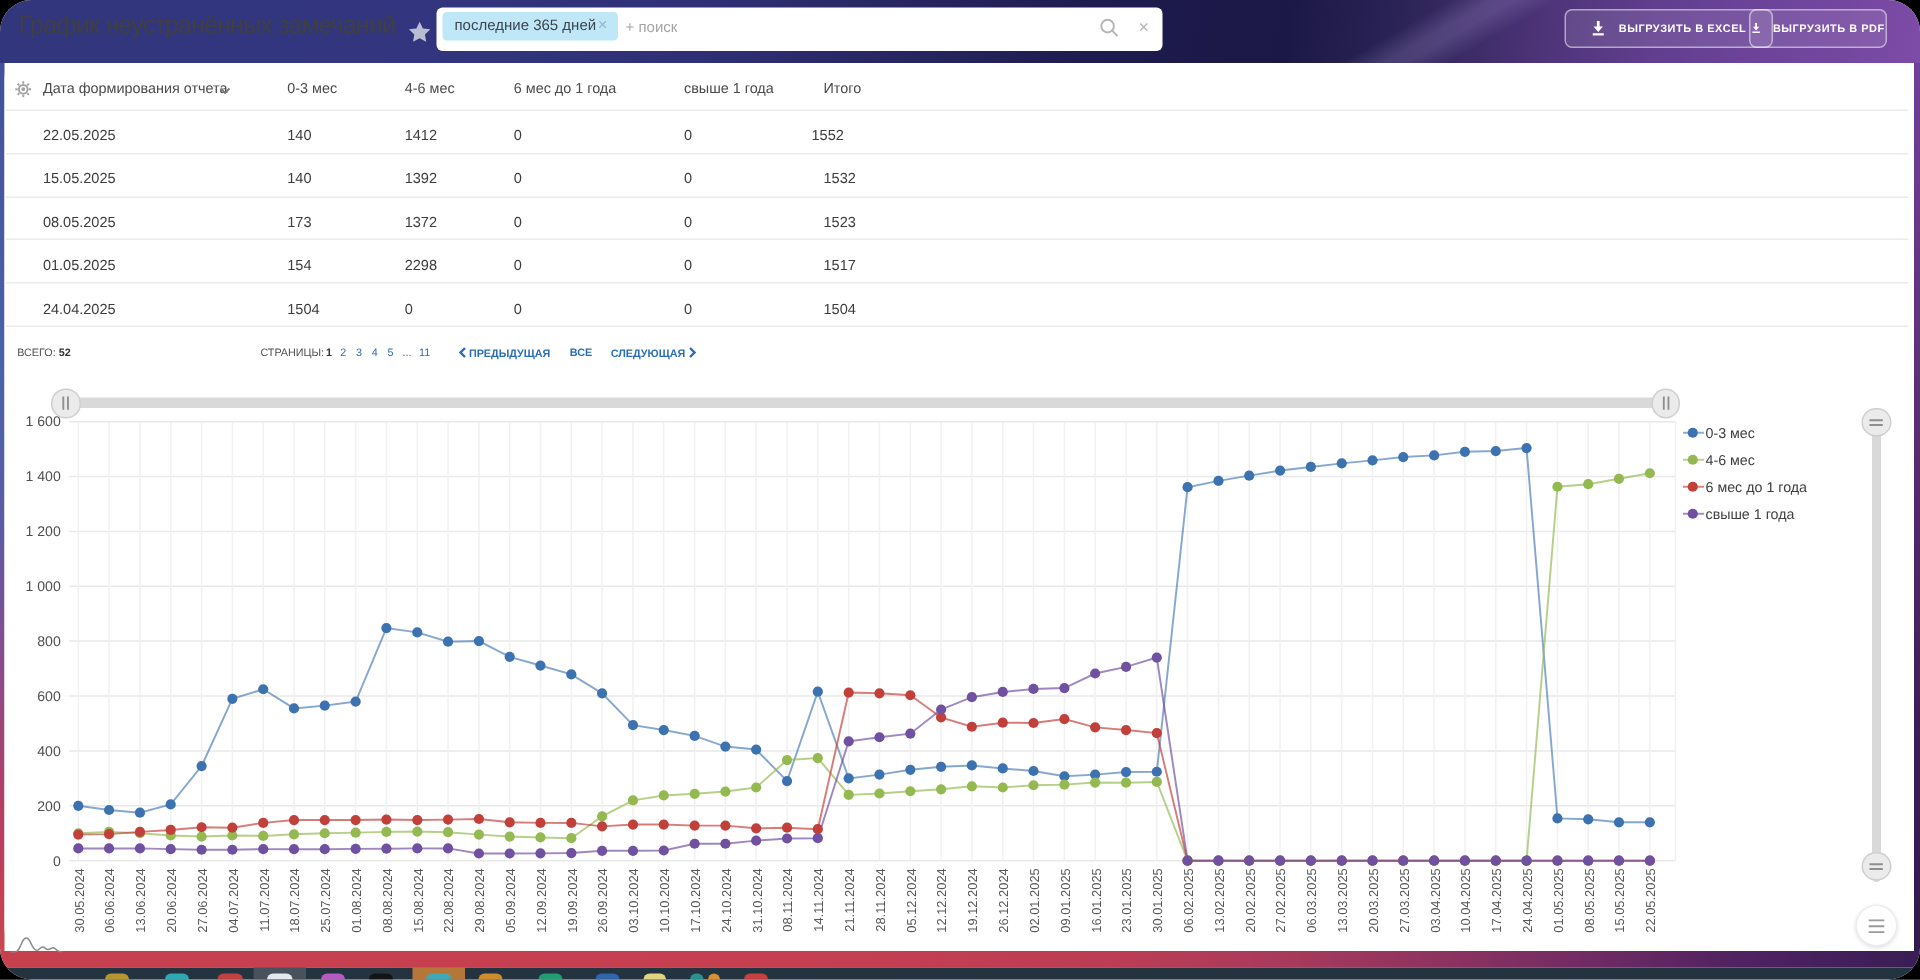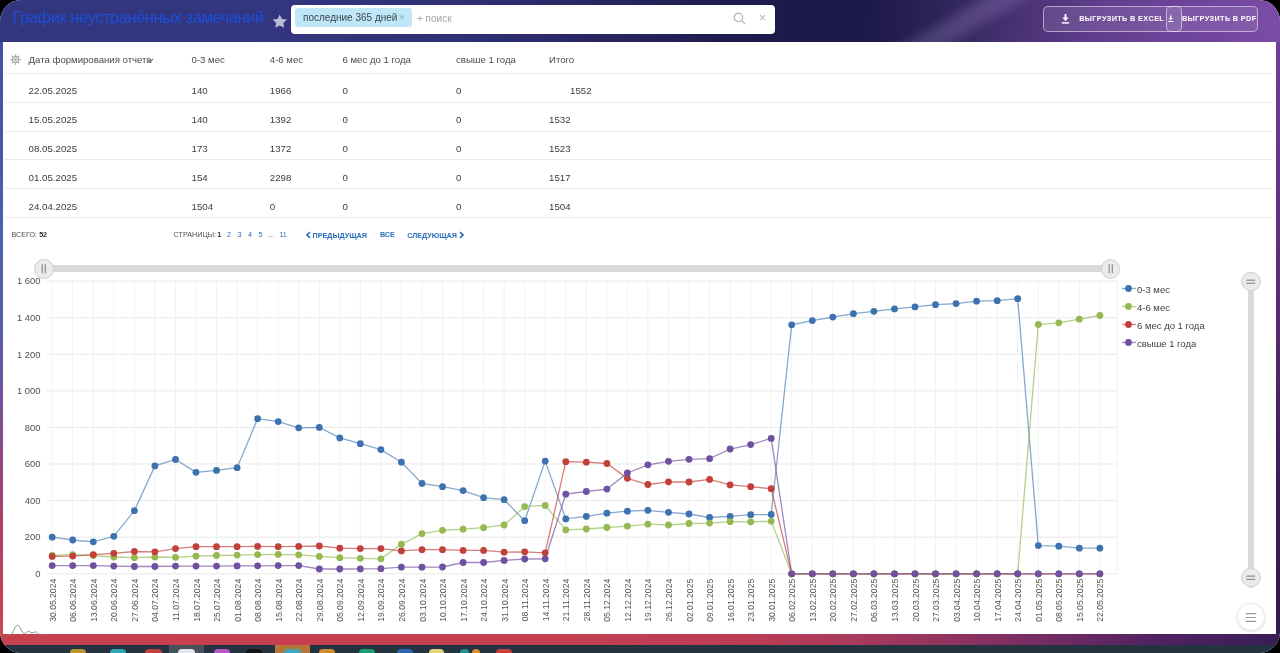--- a/index.html
+++ b/index.html
@@ -5,21 +5,21 @@
 html,body{width:1280px;height:653px;background:#000;font-family:"Liberation Sans",sans-serif;overflow:hidden}
 .screen{position:absolute;inset:0;border-radius:21px;overflow:hidden;background:#fff}
 .wl{position:absolute;left:0;top:42px;width:3px;height:592px;background:linear-gradient(180deg,#44509c 0%,#4a63a8 35%,#5c5aa6 52%,#8a4a8c 68%,#b04067 82%,#c43f55 93%,#c64950 100%)}
 .wr{position:absolute;right:0;top:42px;width:4.5px;height:592px;background:linear-gradient(180deg,#6f3f9a 0%,#5c2d74 40%,#3c1d56 75%,#311a4e 100%)}
 .wb{position:absolute;left:0;top:634px;width:1280px;height:11px;background:linear-gradient(90deg,#c7404e 0%,#c53f51 42%,#bc3d54 58%,#a83a5c 67%,#8a3260 76%,#6f2b64 83%,#522261 90%,#45205c 95%,#3a1d55 100%)}
 .taskbar{position:absolute;left:0;top:644.8px;width:1280px;height:8.2px;background:#243340}
 .panel{position:absolute;left:3px;top:42px;width:1272.5px;height:592px;background:#fff;border-radius:10px 10px 14px 14px}
 .topbar{position:absolute;left:0;top:0;width:1280px;height:42px;
  background:linear-gradient(97deg,#32367d 0%,#33367f 20%,#2f3076 36%,#272661 47%,#1e1b4e 57%,#1b1847 67%,#2c2457 73%,#4c3377 80%,#613e8e 86%,#6c4399 91%,#74479f 96%,#7d4ca6 100%)}
 .streak{position:absolute;left:950px;top:-60px;width:36px;height:160px;transform:rotate(60deg);background:linear-gradient(90deg,rgba(215,195,255,0),rgba(215,195,255,0.17) 40%,rgba(215,195,255,0.17) 60%,rgba(215,195,255,0))}
-.title{position:absolute;left:12.5px;top:8.4px;font-size:16.5px;letter-spacing:-0.45px;color:#1d4ed8}
+.title{position:absolute;left:12.5px;top:8.4px;font-size:16.5px;letter-spacing:-0.45px;color:#404040}
 .sbox{position:absolute;left:291px;top:4.7px;width:484px;height:29px;background:#fff;border-radius:4px}
 .chip{position:absolute;left:4px;top:3.4px;width:117px;height:19.4px;background:#c0e7f7;border-radius:3px;font-size:10px;color:#3a454d;line-height:19.4px;padding-left:8px}
 .chipx{position:absolute;right:7px;top:0;color:#8bb9cf;font-size:11px}
 .searchph{position:absolute;left:126px;top:8px;font-size:10px;color:#a5a5a5}
 .btn{position:absolute;top:6px;height:25.7px;border:1.3px solid rgba(255,255,255,0.5);border-radius:5px;background:rgba(255,255,255,0.10);color:#fff;font-size:7.3px;font-weight:bold;letter-spacing:0.35px;display:flex;align-items:center;justify-content:center;white-space:nowrap}
 .sep{position:absolute;left:4px;width:1268px;height:1px;background:#ebebeb}
 .cell{position:absolute;font-size:9.7px;color:#3d3d3d;line-height:11px}
 .hcell{position:absolute;top:53.8px;font-size:9.6px;color:#4a4a4a;line-height:11px}
 .pag{position:absolute;top:230.6px;font-size:7.2px;line-height:8px;color:#4f4f4f;white-space:nowrap}
 .bold{font-weight:bold}
@@ -111,24 +111,24 @@
   <div class="hcell" style="left:456px">свыше 1 года</div>
   <div class="hcell" style="left:549px">Итого</div>
   <div class="sep" style="top:73.1px"></div>
 <div class="sep" style="top:101.8px"></div>
 <div class="sep" style="top:130.7px"></div>
 <div class="sep" style="top:159.3px"></div>
 <div class="sep" style="top:188px"></div>
 <div class="sep" style="top:216.6px"></div>
 <div class="cell" style="left:28.6px;top:85.4px">22.05.2025</div>
 <div class="cell" style="left:191.5px;top:85.4px">140</div>
-<div class="cell" style="left:269.8px;top:85.4px">1966</div>
+<div class="cell" style="left:269.8px;top:85.4px">1412</div>
 <div class="cell" style="left:342.5px;top:85.4px">0</div>
 <div class="cell" style="left:456px;top:85.4px">0</div>
-<div class="cell" style="left:570px;top:85.4px">1552</div>
+<div class="cell" style="left:541px;top:85.4px">1552</div>
 <div class="cell" style="left:28.6px;top:114.2px">15.05.2025</div>
 <div class="cell" style="left:191.5px;top:114.2px">140</div>
 <div class="cell" style="left:269.8px;top:114.2px">1392</div>
 <div class="cell" style="left:342.5px;top:114.2px">0</div>
 <div class="cell" style="left:456px;top:114.2px">0</div>
 <div class="cell" style="left:549px;top:114.2px">1532</div>
 <div class="cell" style="left:28.6px;top:143.0px">08.05.2025</div>
 <div class="cell" style="left:191.5px;top:143.0px">173</div>
 <div class="cell" style="left:269.8px;top:143.0px">1372</div>
 <div class="cell" style="left:342.5px;top:143.0px">0</div>

